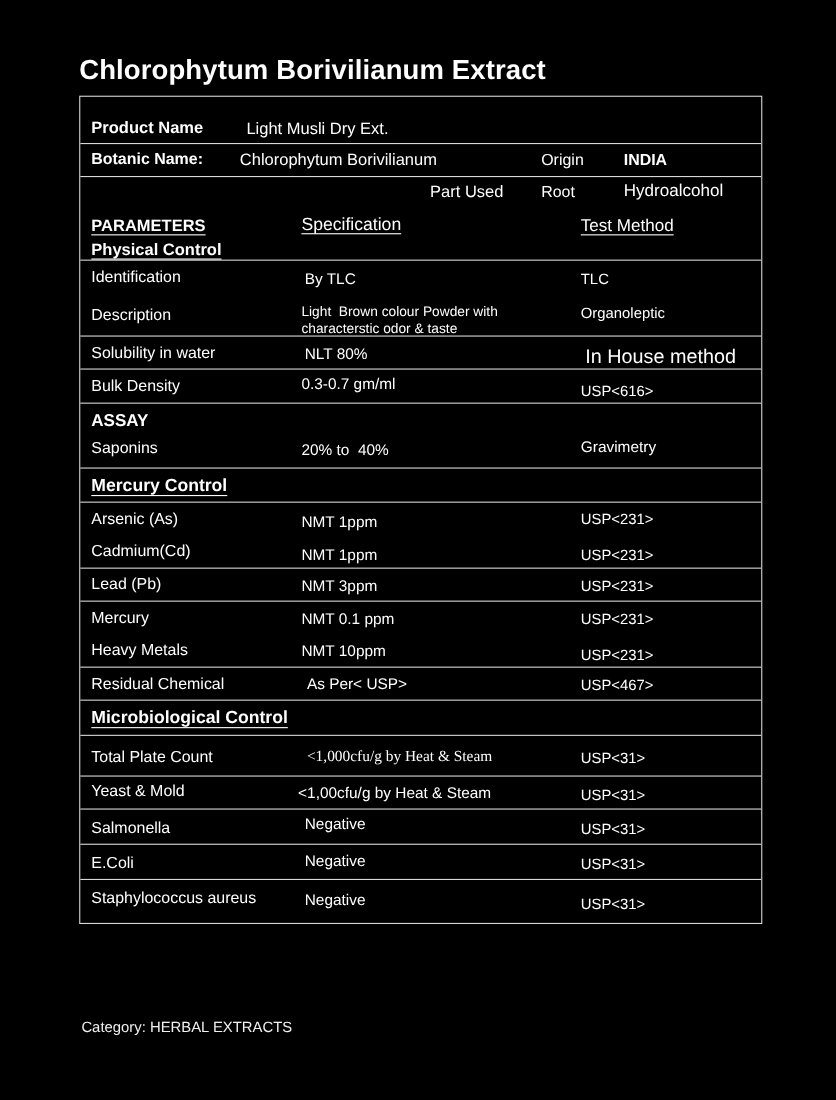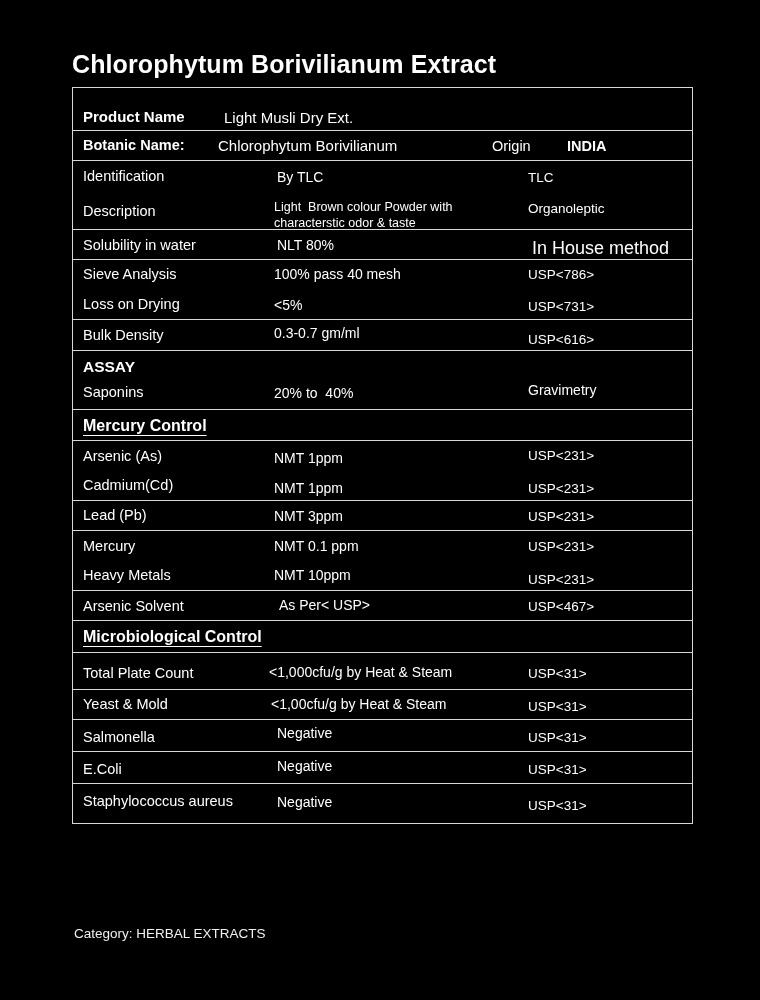--- a/index.html
+++ b/index.html
@@ -119,20 +119,33 @@
 
     <div class="band">
       <div class="row" style="height:29px;">
         <span class="cell c-param t-param" style="top:5px;font-weight:bold;font-size:14.5px;">Botanic Name:</span>
         <span class="cell" style="left:145px;top:5px;font-size:15px;">Chlorophytum Borivilianum</span>
         <span class="cell c-mid" style="top:6px;font-size:14.5px;">Origin</span>
         <span class="cell c-right" style="top:6px;font-size:14.5px;font-weight:bold;">INDIA</span>
       </div>
     </div>
 
+    <div class="band">
+      <div class="row" style="height:27px;">
+        <span class="cell c-partlbl" style="top:4px;font-size:15px;">Part Used</span>
+        <span class="cell c-mid" style="top:5px;font-size:14.5px;">Root</span>
+        <span class="cell c-right" style="top:3px;font-size:15.5px;">Hydroalcohol</span>
+      </div>
+      <div class="row" style="height:48px;">
+        <span class="cell c-param hdr" style="top:8px;">PARAMETERS</span>
+        <span class="cell c-spec hdr" style="top:7px;font-weight:normal;font-size:16px;">Specification</span>
+        <span class="cell c-method hdr" style="top:8px;font-weight:normal;font-size:15.5px;">Test Method</span>
+        <span class="cell c-param hdr" style="top:30px;">Physical Control</span>
+      </div>
+    </div>
 
     <div class="band">
       <div class="row" style="height:30px;">
         <span class="cell c-param t-param" style="top:6px;">Identification</span>
         <span class="cell t-val" style="left:204px;top:8px;">By TLC</span>
         <span class="cell c-method t-method" style="top:8px;">TLC</span>
       </div>
       <div class="row" style="height:38px;">
         <span class="cell c-param t-param" style="top:11px;">Description</span>
         <span class="cell c-spec t-val" style="top:8px;font-size:12.5px;">Light  Brown colour Powder with</span>
@@ -142,32 +155,20 @@
     </div>
 
     <div class="band">
       <div class="row" style="height:29px;">
         <span class="cell c-param t-param" style="top:6px;">Solubility in water</span>
         <span class="cell t-val" style="left:204px;top:7px;">NLT 80%</span>
         <span class="cell" style="left:459px;top:7px;font-size:18px;">In House method</span>
       </div>
     </div>
 
-    <div class="band">
-      <div class="row" style="height:29px;">
-        <span class="cell c-param t-param" style="top:5px;">Sieve Analysis</span>
-        <span class="cell c-spec t-val" style="top:6px;">100% pass 40 mesh</span>
-        <span class="cell c-method t-method" style="top:6px;">USP&lt;786&gt;</span>
-      </div>
-      <div class="row" style="height:30px;">
-        <span class="cell c-param t-param" style="top:6px;">Loss on Drying</span>
-        <span class="cell c-spec t-val" style="top:8px;">&lt;5%</span>
-        <span class="cell c-method t-method" style="top:9px;">USP&lt;731&gt;</span>
-      </div>
-    </div>
 
     <div class="band">
       <div class="row" style="height:30px;">
         <span class="cell c-param t-param" style="top:6px;">Bulk Density</span>
         <span class="cell c-spec t-val" style="top:5px;">0.3-0.7 gm/ml</span>
         <span class="cell c-method t-method" style="top:11px;">USP&lt;616&gt;</span>
       </div>
     </div>
 
     <div class="band">
@@ -216,36 +217,36 @@
       </div>
       <div class="row" style="height:29px;">
         <span class="cell c-param t-param" style="top:5px;">Heavy Metals</span>
         <span class="cell c-spec t-val" style="top:6px;">NMT 10ppm</span>
         <span class="cell c-method t-method" style="top:10px;">USP&lt;231&gt;</span>
       </div>
     </div>
 
     <div class="band">
       <div class="row" style="height:29px;">
-        <span class="cell c-param t-param" style="top:6px;">Arsenic Solvent</span>
+        <span class="cell c-param t-param" style="top:6px;">Residual Chemical</span>
         <span class="cell" style="left:206px;top:6px;font-size:14px;">As Per&lt; USP&gt;</span>
         <span class="cell c-method t-method" style="top:7px;">USP&lt;467&gt;</span>
       </div>
     </div>
 
     <div class="band">
       <div class="row" style="height:31px;">
         <span class="cell c-param sect u" style="top:6px;font-size:16px;">Microbiological Control</span>
       </div>
     </div>
 
     <div class="band">
       <div class="row" style="height:36px;">
         <span class="cell c-param t-param" style="top:11px;">Total Plate Count</span>
-        <span class="cell" style="left:196px;top:11px;font-size:14px;">&lt;1,000cfu/g by Heat &amp; Steam</span>
+        <span class="cell" style="left:206px;top:11px;font-size:14px;font-family:Liberation Serif, serif;">&lt;1,000cfu/g by Heat &amp; Steam</span>
         <span class="cell c-method t-method" style="top:12px;">USP&lt;31&gt;</span>
       </div>
     </div>
 
     <div class="band">
       <div class="row" style="height:29px;">
         <span class="cell c-param t-param" style="top:5px;">Yeast &amp; Mold</span>
         <span class="cell" style="left:198px;top:6px;font-size:14px;">&lt;1,00cfu/g by Heat &amp; Steam</span>
         <span class="cell c-method t-method" style="top:8px;">USP&lt;31&gt;</span>
       </div>

